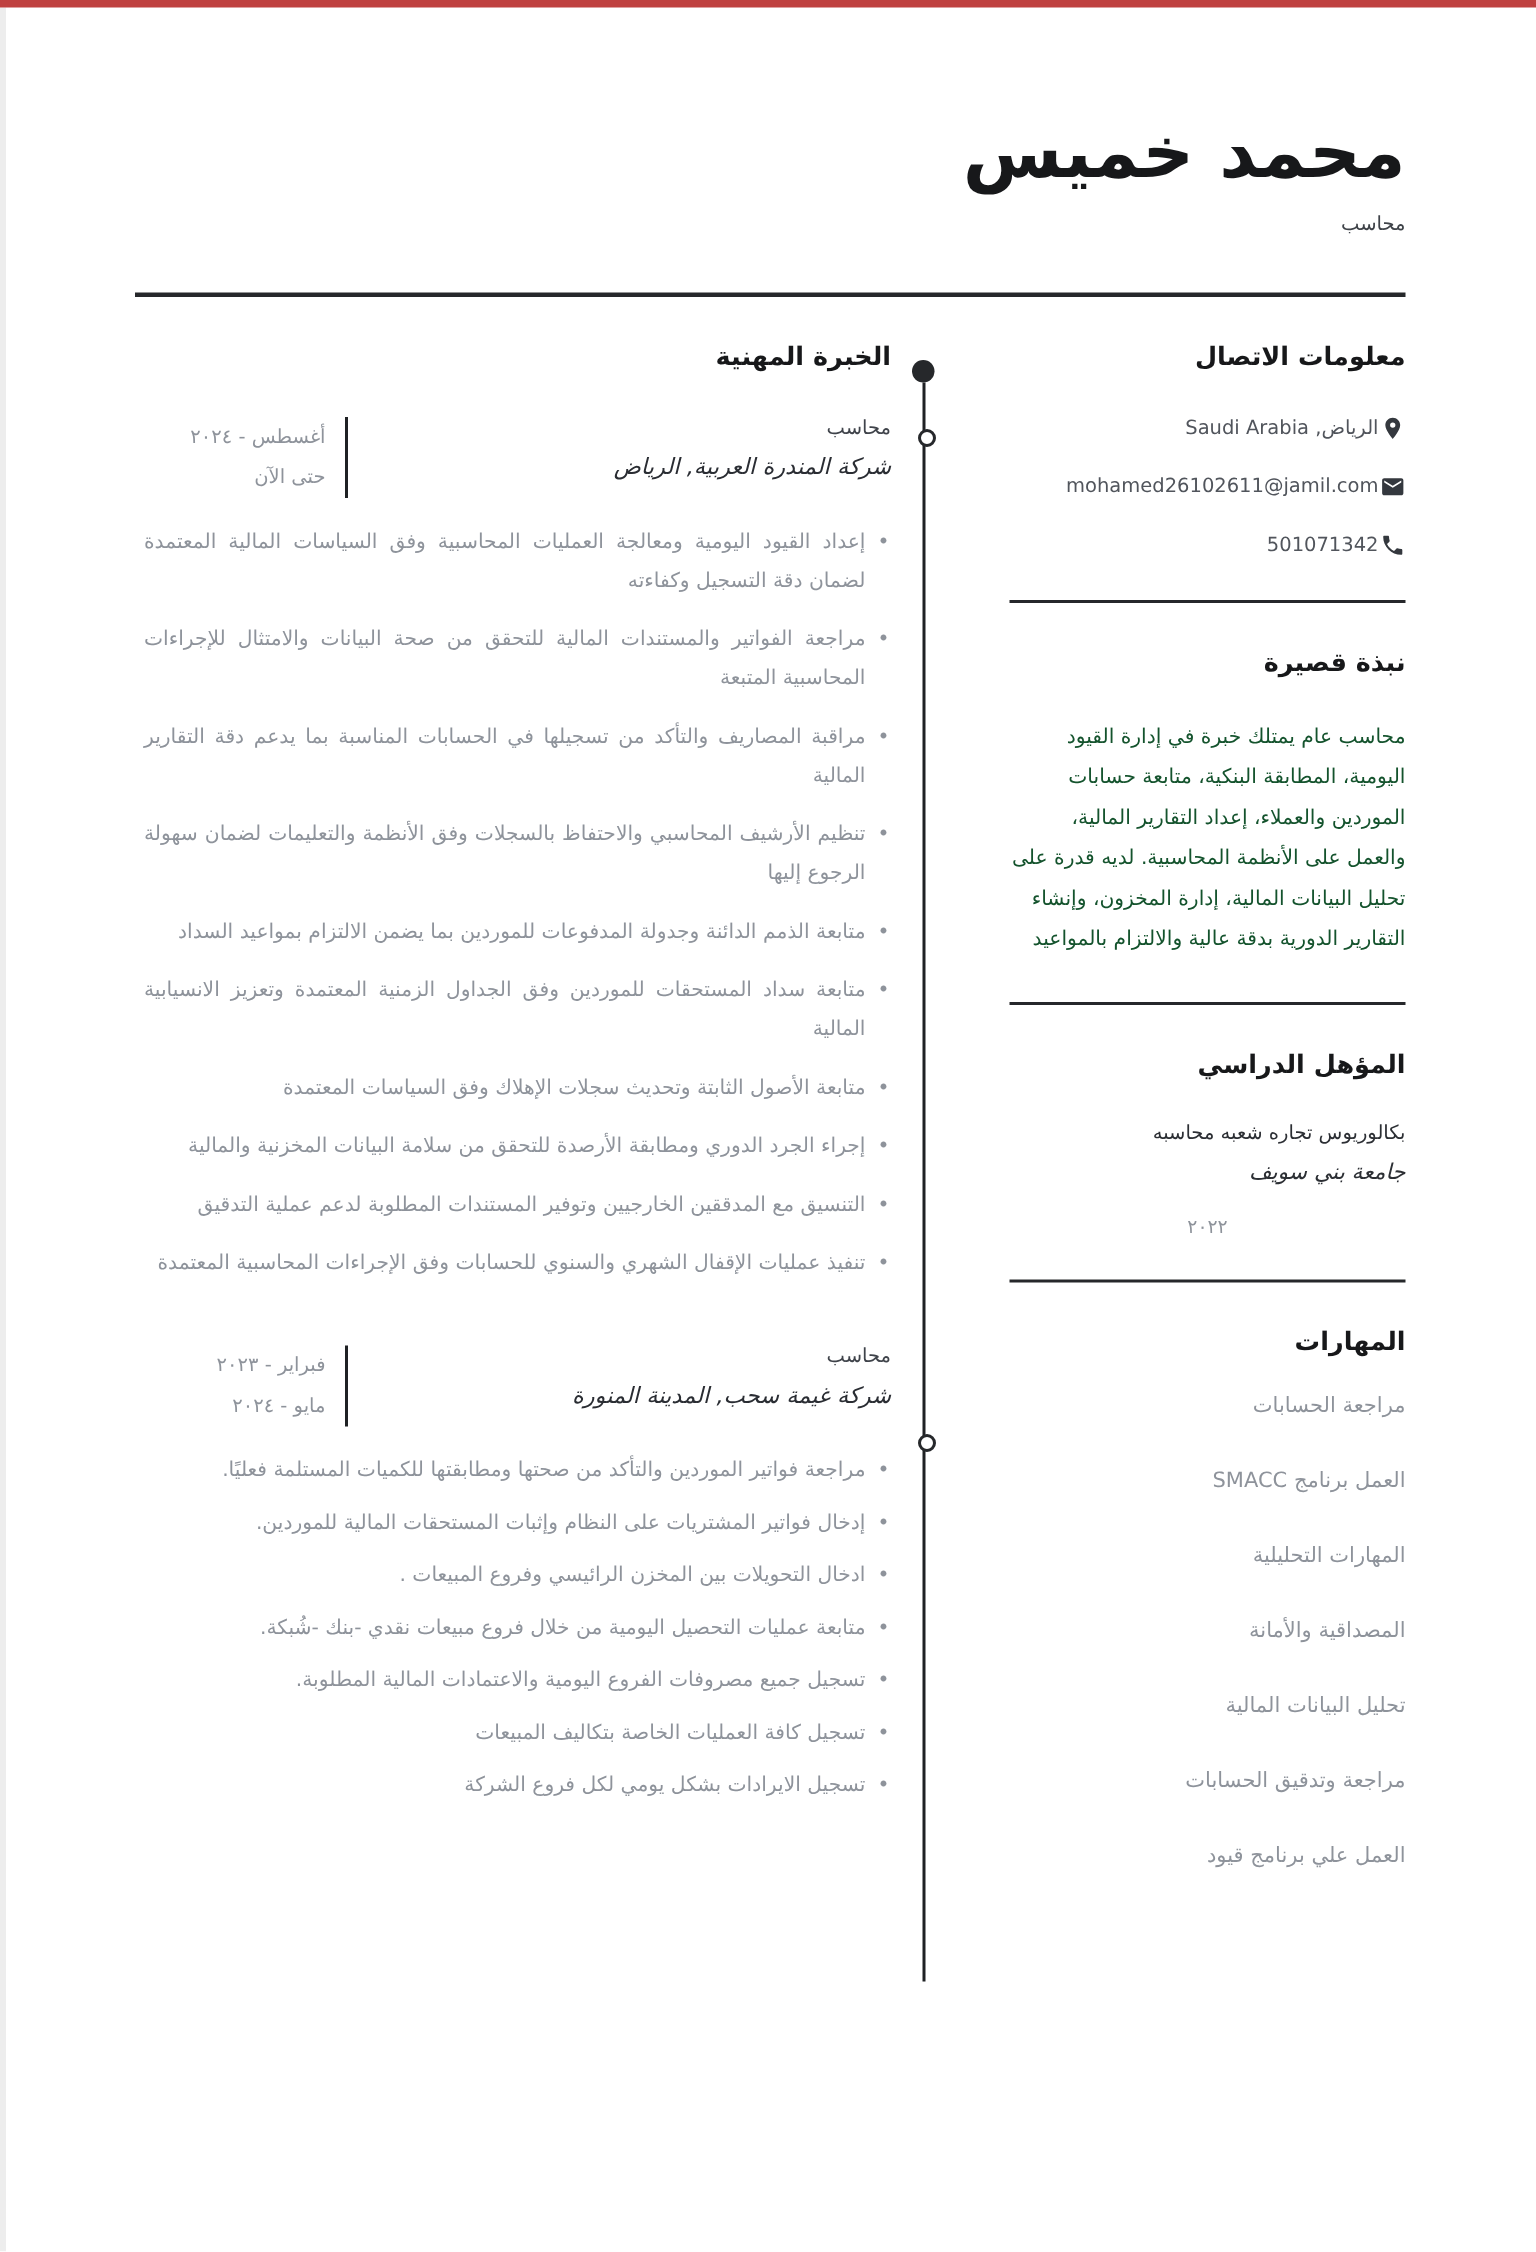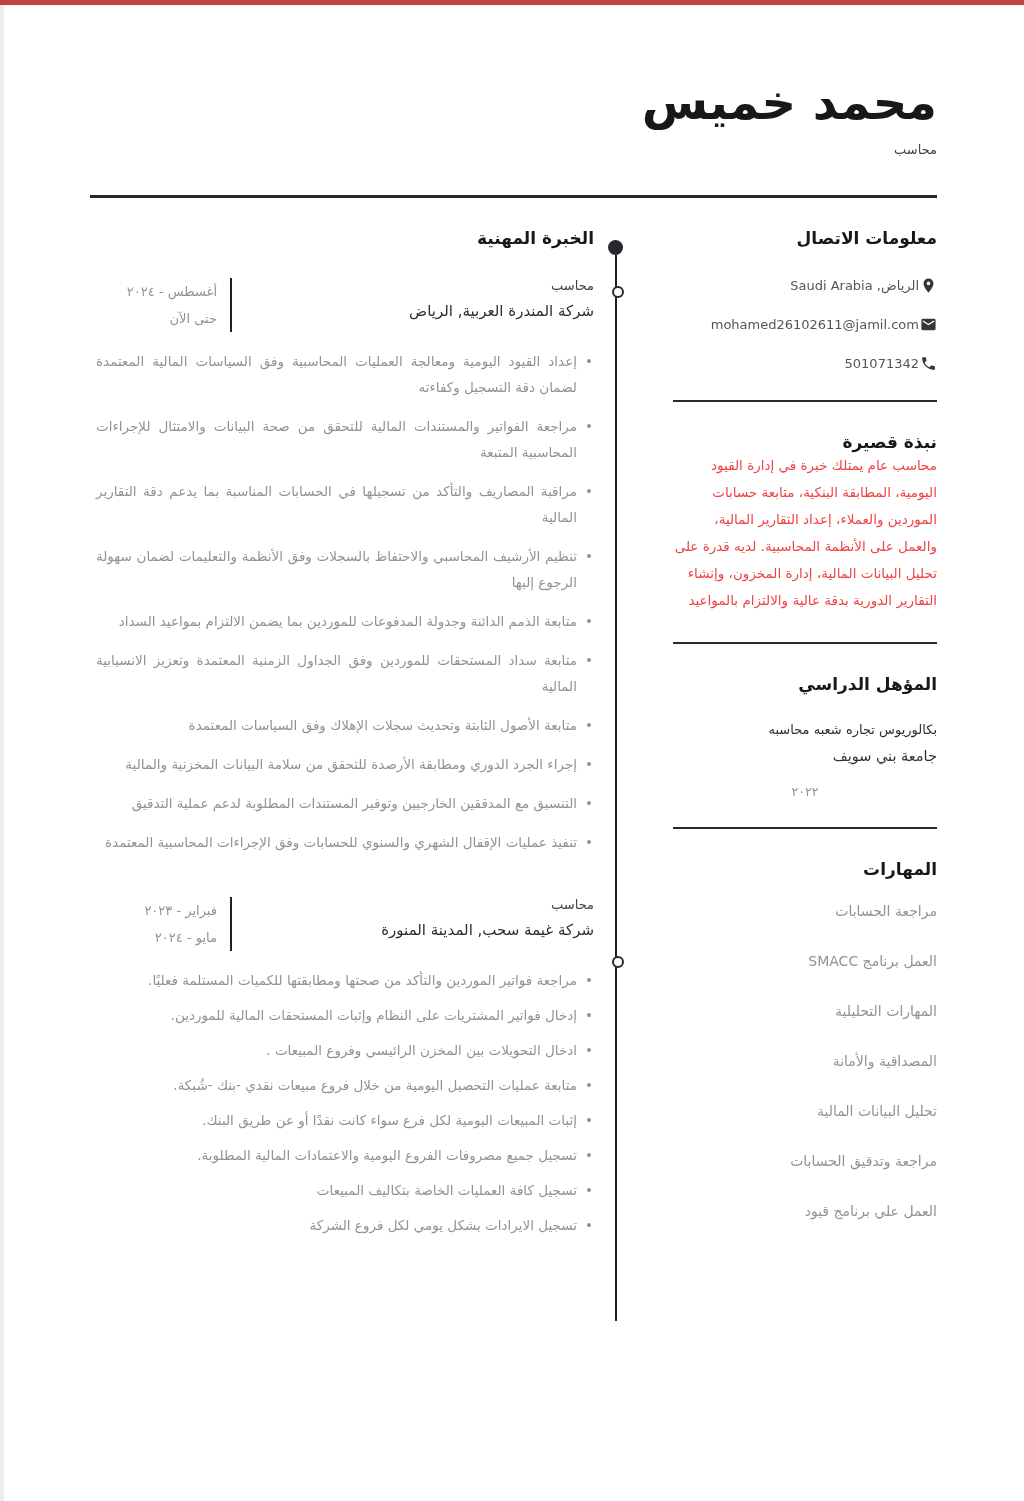--- a/index.html
+++ b/index.html
@@ -31,43 +31,43 @@
   .sb-divider { border:none; border-top:2px solid #26282b; margin-top:28px; }
 
   
   .contact-list { margin-top:28px; }
   .contact-row { display:flex; align-items:center; margin-bottom:21px; }
   .contact-row .ic { width:18px; height:18px; flex-shrink:0; display:flex; align-items:center; justify-content:center; }
   .contact-row .ic svg { width:17px; height:17px; fill:#34383e; }
   .contact-value { font-size:13px; color:#51555c; direction:rtl; unicode-bidi:plaintext; }
 
   
-  .summary-text { font-size:13.5px; line-height:27px; color:#ef4444; text-align:right; }
+  .summary-text { margin-top:26px; font-size:13.5px; line-height:27px; color:#14532d; text-align:right; }
 
   
   .edu-degree { margin-top:28px; font-size:13px; color:#2c2f34; text-align:right; }
-  .edu-school { margin-top:11px; font-size:14.5px; color:#2c2f34; }
+  .edu-school { margin-top:11px; font-size:14.5px; font-style:italic; color:#2c2f34; }
   .edu-year { margin-top:20px; font-size:12.5px; color:#8e939b; text-align:center; }
 
   
   .skills-list { list-style:none; margin-top:24px; }
   .skills-list li { font-size:14px; color:#8e939b; margin-bottom:34px; text-align:right; }
 
   
   .timeline-dot { position:absolute; right:26px; top:42px; width:15px; height:15px; border-radius:50%; background:#26282b; z-index:2; }
   .timeline-line { position:absolute; right:32px; top:57px; height:1066px; width:2px; background:#1f2124; z-index:1; }
   .job-marker { position:absolute; right:25px; width:12px; height:12px; border-radius:50%; background:#ffffff; border:2px solid #26282b; z-index:3; }
   .job-marker.m1 { top:88px; }
   .job-marker.m2 { top:758px; }
 
   .job { margin-top:30px; }
   .job-head { display:flex; justify-content:space-between; align-items:flex-start; }
   .job-titleblock { text-align:right; }
   .job-title { font-size:13px; color:#3f434a; }
-  .job-company { margin-top:9px; font-size:15px; color:#2a2d33; }
+  .job-company { margin-top:9px; font-size:15px; font-style:italic; color:#2a2d33; }
   .job-dates { border-left:none; border-right:2px solid #1f2124; padding-right:13px; min-width:136px; text-align:right;
                font-size:13px; color:#8e939b; line-height:27px; }
   .job-bullets { list-style:none; margin-top:16px; }
   .job-bullets li { position:relative; padding-right:17px; font-size:13.5px; line-height:26px; color:#8e939b;
                     text-align:justify; margin-bottom:13px; }
   .job-bullets li::before { content:"•"; position:absolute; right:1px; top:0; color:#8e939b; }
   .job2 { margin-top:42px; }
   .job2 .job-bullets li { margin-bottom:9px; }
 </style>
 </head>
@@ -185,21 +185,20 @@
             <div>فبراير - ٢٠٢٣</div>
             <div>مايو - ٢٠٢٤</div>
           </div>
         </div>
         <ul class="job-bullets">
 
         <li>مراجعة فواتير الموردين والتأكد من صحتها ومطابقتها للكميات المستلمة فعليًا.</li>
             <li>إدخال فواتير المشتريات على النظام وإثبات المستحقات المالية للموردين.</li>
             <li>ادخال التحويلات بين المخزن الرائيسي وفروع المبيعات .</li>
             <li>متابعة عمليات التحصيل اليومية من خلال فروع مبيعات نقدي -بنك -شُبكة.</li>
-            <li>إثبات المبيعات اليومية لكل فرع سواء كانت نقدًا أو عن طريق البنك.</li>
             <li>تسجيل جميع مصروفات الفروع اليومية والاعتمادات المالية المطلوبة.</li>
             <li>تسجيل كافة العمليات الخاصة بتكاليف المبيعات</li>
             <li>تسجيل الايرادات بشكل يومي لكل فروع الشركة</li>
           </ul>
       </div>
 
     </div>
   </div>
 </div>
 

